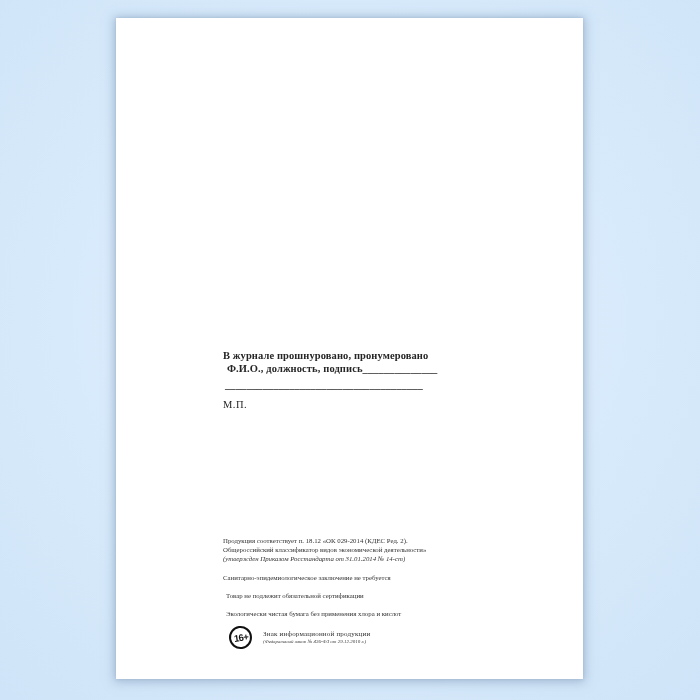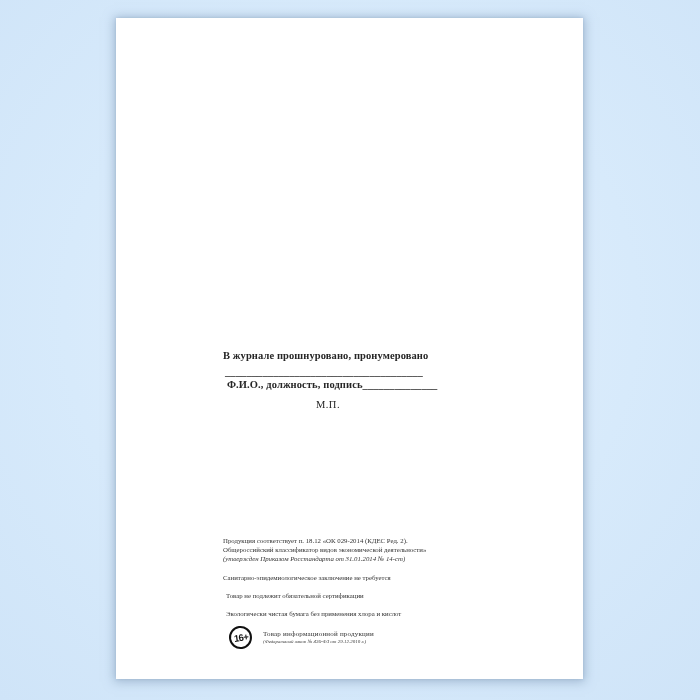--- a/index.html
+++ b/index.html
@@ -25,21 +25,21 @@
     font-size: 10.5px;
     line-height: 13px;
     color: #262626;
     letter-spacing: 0.1px;
   }
   .s-line { white-space: nowrap; }
   .s-line.ind4 { padding-left: 4px; }
   .s-line.ind2 { padding-left: 2px; margin-top: 3px; }
   .seal {
     margin-top: 7px;
-    text-align: center;
+    text-align: left;
     padding-right: 2px;
     font-weight: normal;
     font-size: 10.5px;
     letter-spacing: 0.5px;
   }
   
   .bottom-info {
     position: absolute;
     left: 107px; top: 518px;
     width: 250px;
@@ -75,40 +75,40 @@
   .age-law { font-size: 5px; line-height: 6px; margin-top: 1px; color: #3a3a3a; }
 </style>
 </head>
 <body>
 
 <div class="scene">
   <div class="sheet">
 
     <div class="stamp-block">
       <div class="s-line">В журнале прошнуровано, пронумеровано</div>
+      <div class="s-line ind4">Ф.И.О., должность, подпись______________</div>
       <div class="s-line ind2">_____________________________________</div>
-      <div class="s-line ind4">Ф.И.О., должность, подпись______________</div>
       <div class="seal">М.П.</div>
     </div>
 
     <div class="bottom-info">
       <div class="compliance">
         <div>Продукция соответствует п. 18.12 «ОК 029-2014 (КДЕС Ред. 2).</div>
         <div>Общероссийский классификатор видов экономической деятельности»</div>
         <div class="italic">(утвержден Приказом Росстандарта от 31.01.2014 № 14-ст)</div>
       </div>
       <div class="note first">Санитарно-эпидемиологическое заключение не требуется</div>
       <div class="note ind">Товар не подлежит обязательной сертификации</div>
       <div class="note ind">Экологически чистая бумага без применения хлора и кислот</div>
 
       <div class="age-row">
         <div class="age-badge">
           <span>16+</span>
         </div>
         <div class="age-text">
-          <div class="age-title">Товар информационной продукции</div>
+          <div class="age-title">Знак информационной продукции</div>
           <div class="age-law italic">(Федеральный закон № 436-ФЗ от 29.12.2010 г.)</div>
         </div>
       </div>
     </div>
 
   </div>
 </div>
 
 </body></html>

